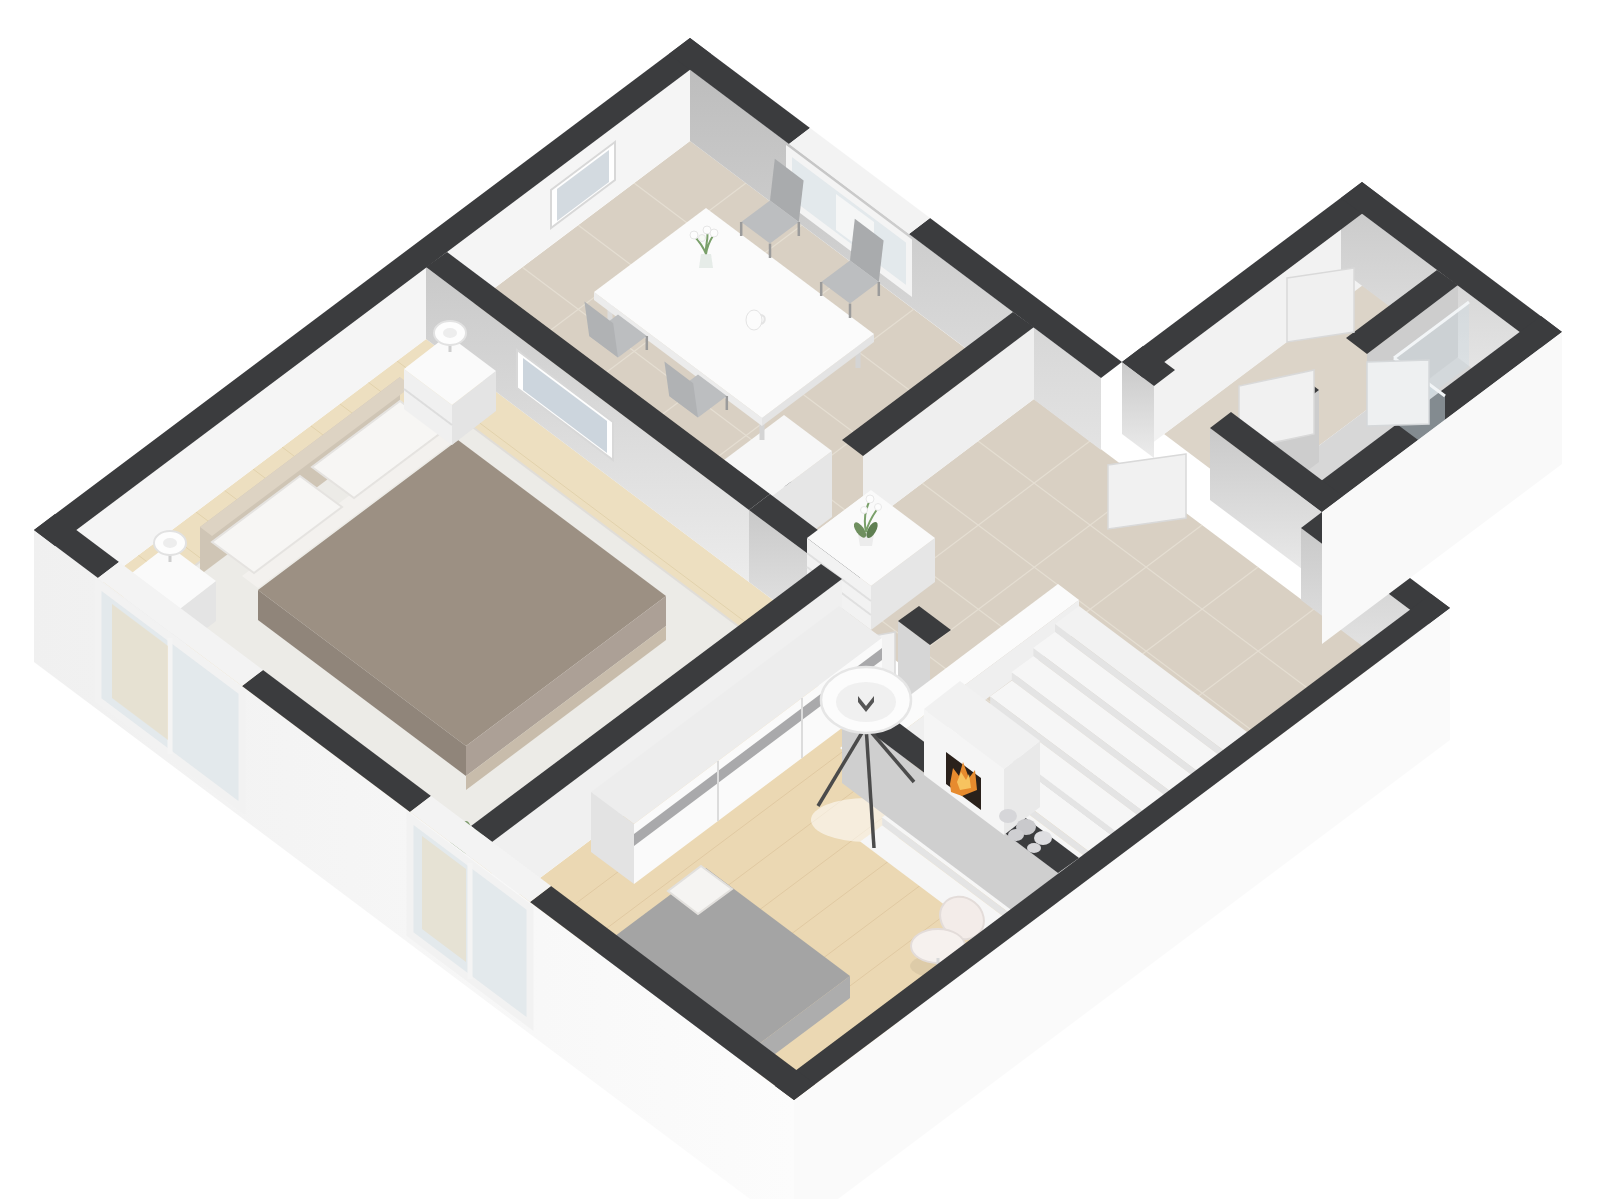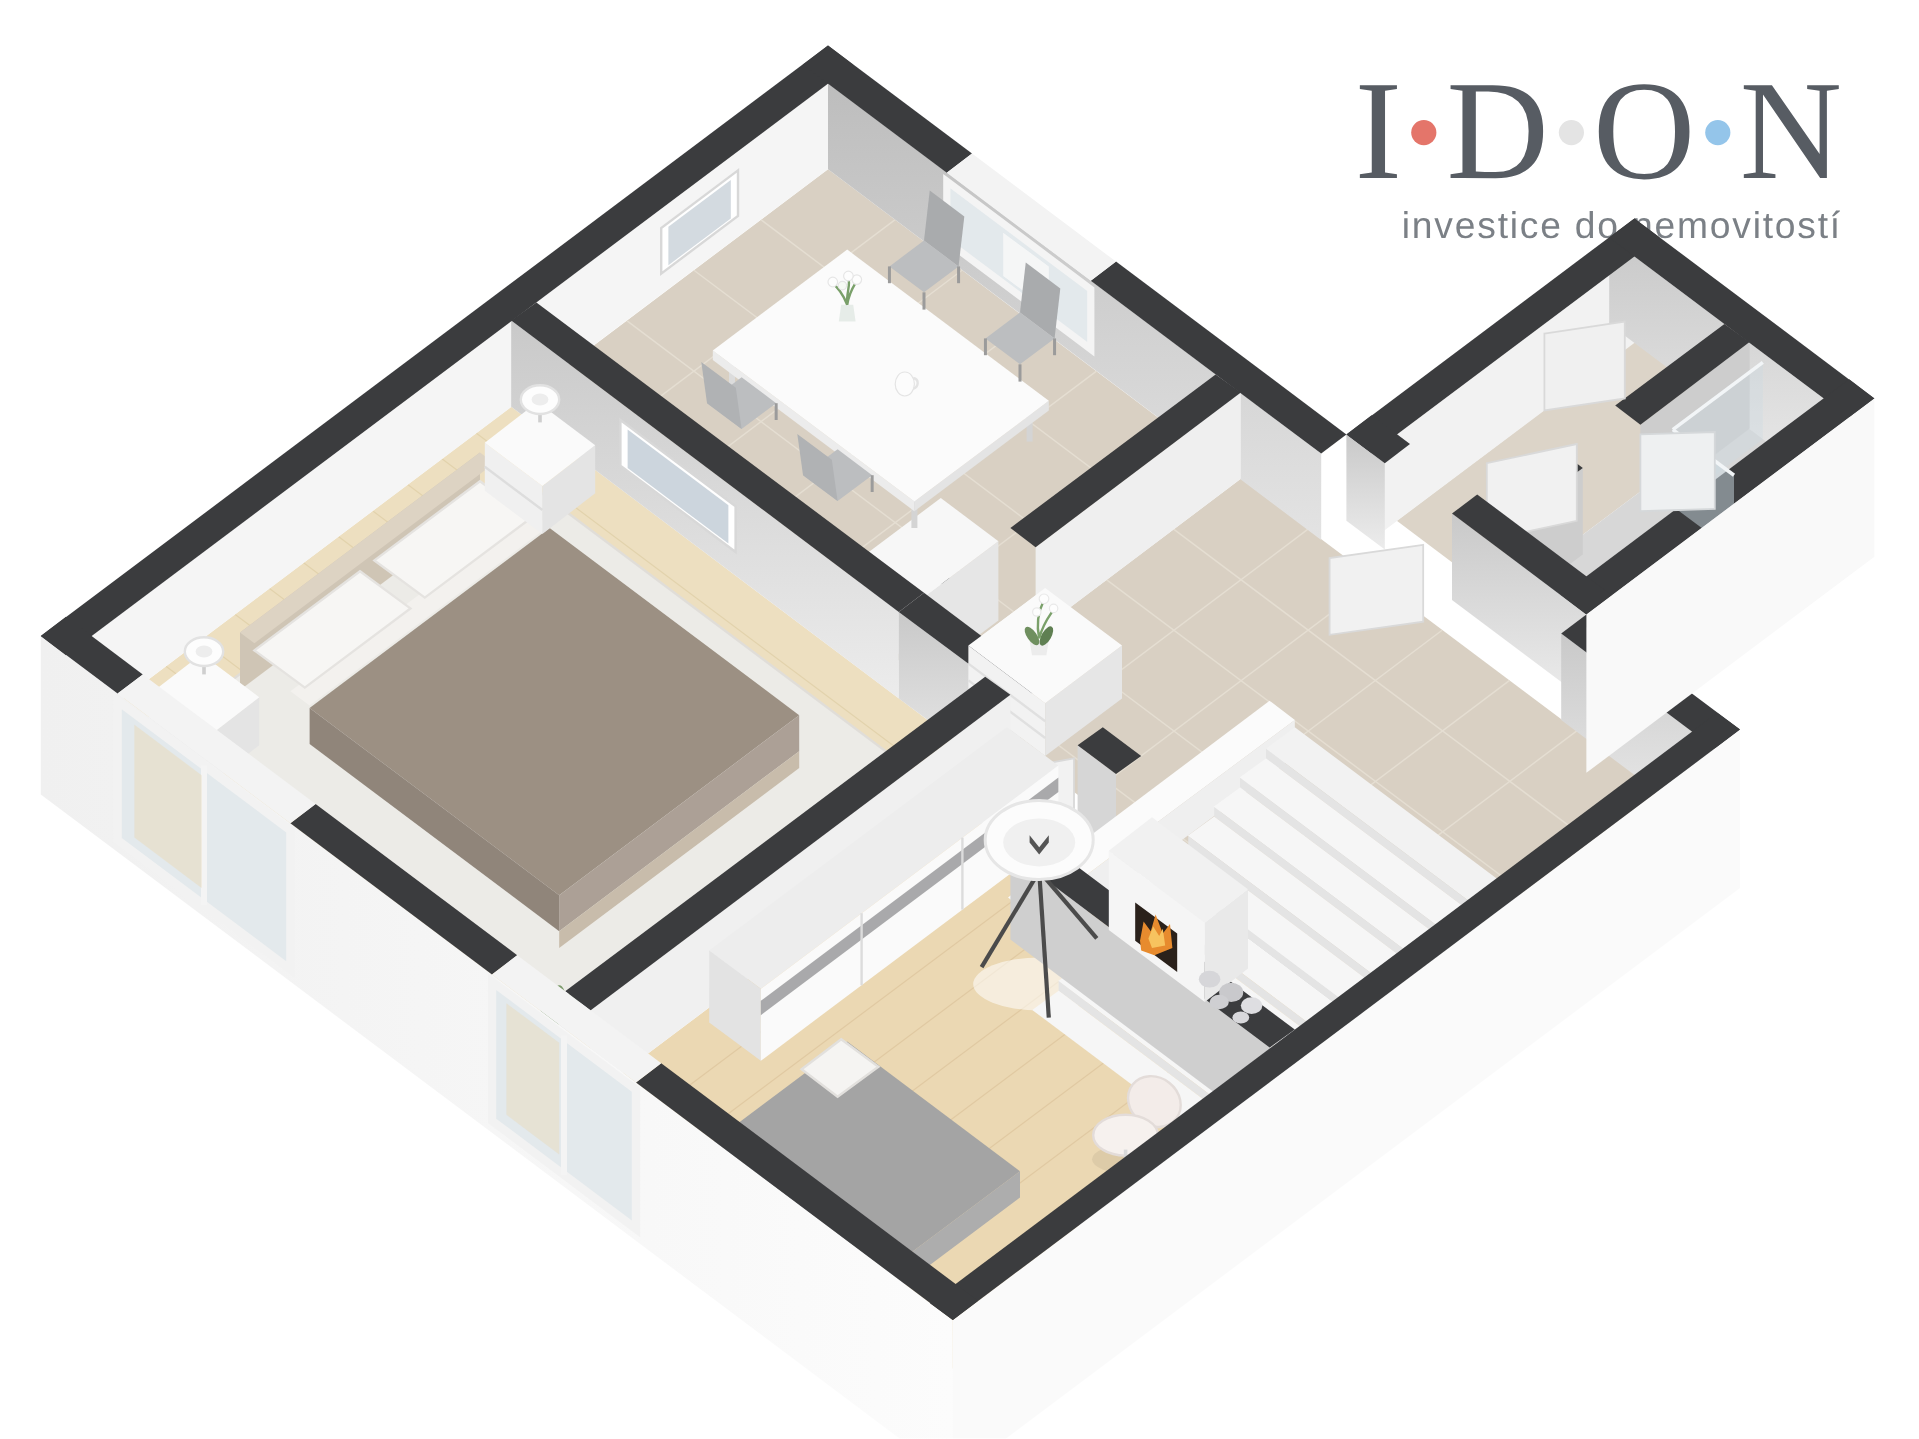--- a/index.html
+++ b/index.html
@@ -11,26 +11,20 @@
   #logo .dot{display:inline-block;width:21px;height:21px;border-radius:50%;
              vertical-align:middle;margin:0 8px;transform:translateY(-10px);}
   #logo .tagline{margin-top:4px;font-size:31px;letter-spacing:1.5px;white-space:nowrap;}
   #scene{position:absolute;left:0;top:0;z-index:2;}
 </style>
 </head>
 <body>
 
 <div id="stage">
 
-  <div id="logo">
-    <div class="letters" style="color: rgb(87, 92, 99);">
-      <span>I</span><span class="dot" style="background-color: rgb(228, 117, 106);"></span><span>D</span><span class="dot" style="background-color: rgb(228, 228, 228);"></span><span>O</span><span class="dot" style="background-color: rgb(148, 197, 234);"></span><span>N</span>
-    </div>
-    <div class="tagline" style="color: rgb(123, 128, 134);">investice do nemovitostí</div>
-  </div>
 
   <svg id="scene" width="1599" height="1199" viewBox="0 0 1599 1199">
     <defs>
       <linearGradient id="gwall" x1="0" y1="0" x2="0" y2="1">
         <stop offset="0" stop-color="#bdbdbd"></stop>
           <stop offset="1" stop-color="#e3e3e3"></stop>
       </linearGradient>
       <linearGradient id="gwall2" x1="0" y1="0" x2="0" y2="1">
         <stop offset="0" stop-color="#c9c9c9"></stop>
           <stop offset="1" stop-color="#ececec"></stop>

